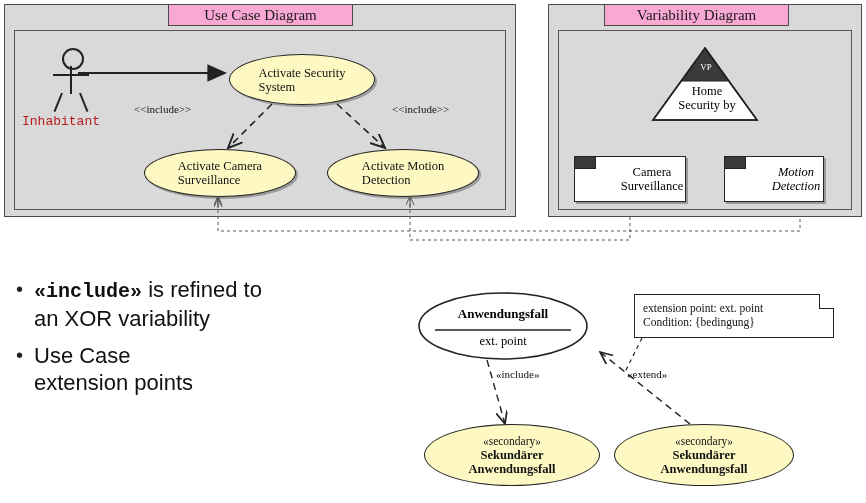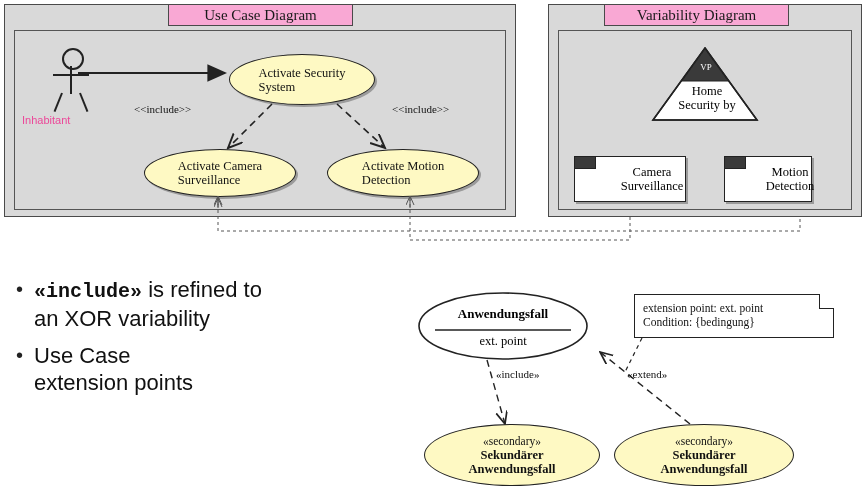--- a/index.html
+++ b/index.html
@@ -77,23 +77,23 @@
     line-height: 12px;
     text-align: center;
     width: 22px;
     height: 13px;
     border: 1px solid #222;
     box-sizing: border-box;
   }
 
   
   .lbl {
-    font-family: Liberation Sans, sans-serif;
-    font-size: 11px;
-    color: #ec4899;
+    font-family: Liberation Mono, monospace;
+    font-size: 13px;
+    color: #b91c1c;
     white-space: nowrap;
   }
   .lbl-sm {
     font-family: "Liberation Serif", serif;
     font-size: 11px;
     color: #111;
     white-space: nowrap;
   }
 
   
@@ -239,21 +239,21 @@
 </div>
 
 <div class="abs vbox" style="left:574px; top:156px; width:112px; height:46px; white-space:pre-line;">
   <span>Camera
 Surveillance</span>
   <div class="tag" style="left:-1px; top:-1px;">
     <span>V</span>
   </div>
 </div>
 
-<div class="abs vbox" style="left:724px; top:156px; width:88px; height:46px; white-space:pre-line;">
+<div class="abs vbox" style="left:724px; top:156px; width:100px; height:46px; white-space:pre-line;font-style:italic;">
   <span>Motion
 Detection</span>
   <div class="tag" style="left:-1px; top:-1px;">
     <span>V</span>
   </div>
 </div>
 
 <div class="abs bullet-list" style="left:16px; top:276px;">
   <div class="bullet-row">
     <div class="bullet-dot">•</div>

